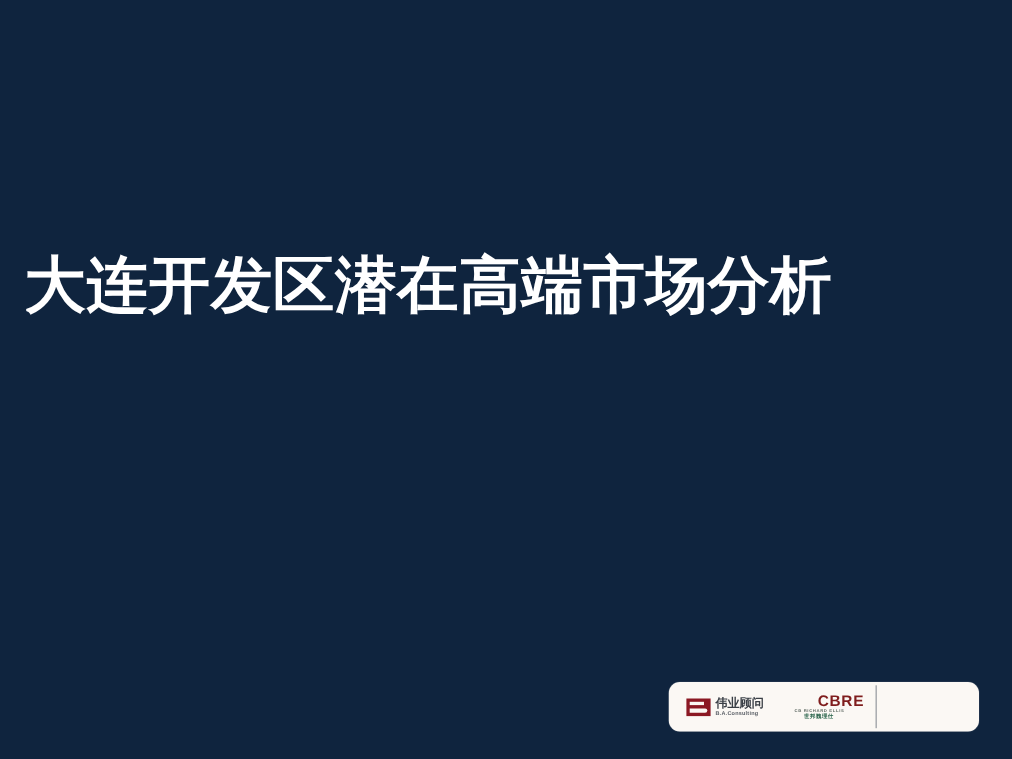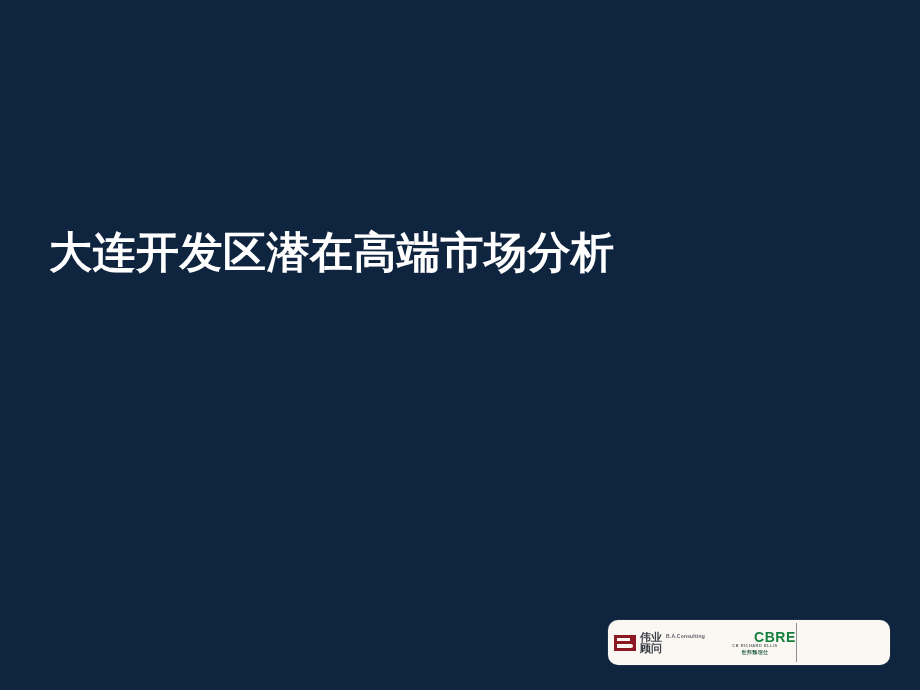--- a/index.html
+++ b/index.html
@@ -15,26 +15,26 @@
     position: relative;
     width: 920px;
     height: 690px;
     overflow: hidden;
     background: #0f243e;
   }
 
   
   .slide-title {
     position: absolute;
-    left: 49px;
+    left: 22px;
     top: 228px;
     width: 800px;
     color: #ffffff;
     font-family: "DejaVu Sans", "Liberation Sans", sans-serif;
-    font-size: 43px;
+    font-size: 56px;
     font-weight: 700;
     letter-spacing: 0.5px;
     line-height: 1.15;
     white-space: nowrap;
     -webkit-font-smoothing: antialiased;
   }
 
   
   .logo-bar {
     position: absolute;
@@ -100,21 +100,21 @@
     position: absolute;
     left: 3px;
     top: 9px;
     width: 16px;
     height: 4px;
     background: #fbf8f4;
     border-radius: 0 6px 6px 0;
   }
   .ba-text {
     display: flex;
-    flex-direction: row;
+    flex-direction: column;
     justify-content: flex-end;
     line-height: 1;
   }
   .ba-cn {
     font-family: "DejaVu Sans", "Liberation Sans", sans-serif;
     font-size: 11px;
     font-weight: 700;
     color: #3a3f46;
     letter-spacing: 0px;
   }
@@ -132,21 +132,21 @@
     display: flex;
     flex-direction: column;
     align-items: center;
     justify-content: center;
     line-height: 1;
   }
   .cbre-word {
     font-family: "Liberation Sans", sans-serif;
     font-size: 14px;
     font-weight: 700;
-    color: #15803d;
+    color: #7f1d1d;
     letter-spacing: 0.6px;
     margin-left: 40px;
   }
   .cbre-sub-en {
     font-family: "Liberation Sans", sans-serif;
     font-size: 3.6px;
     font-weight: 700;
     color: #5f6a63;
     letter-spacing: 0.5px;
     margin-top: 1.5px;

